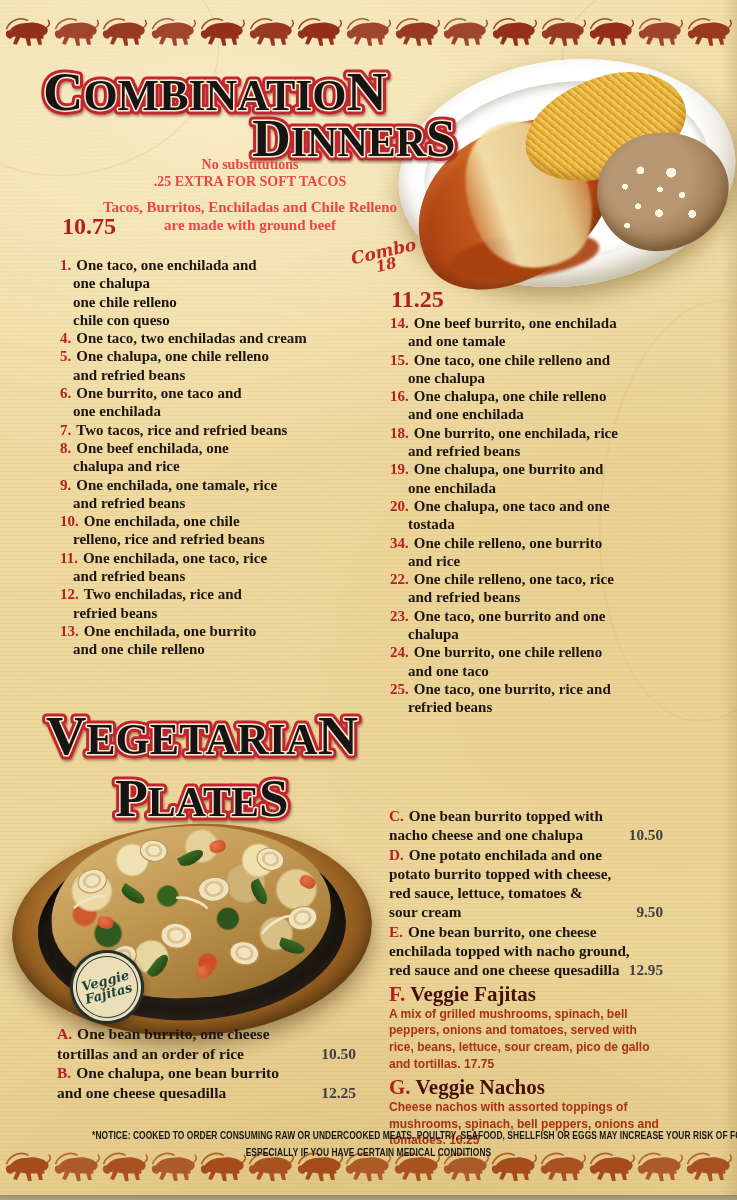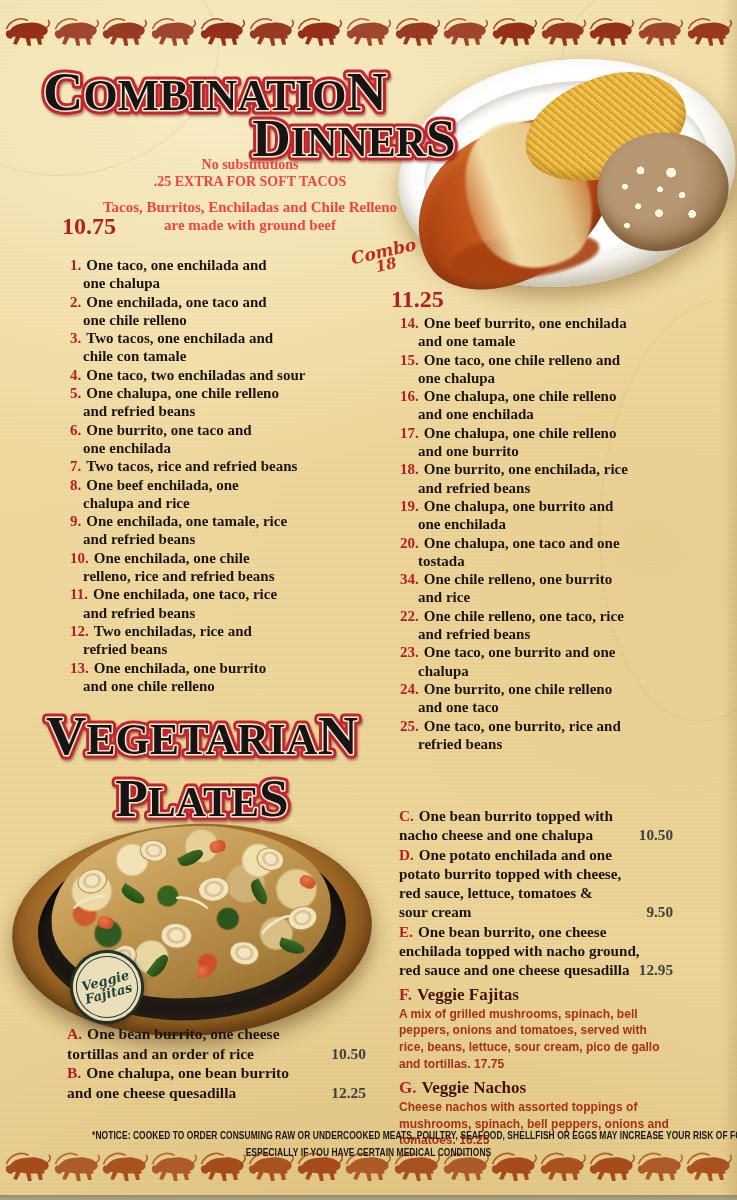--- a/index.html
+++ b/index.html
@@ -40,40 +40,40 @@
   
   #notes{position:absolute;left:78px;top:156px;width:344px;text-align:center;color:#ef4444;z-index:4;}
   .note1{font-size:14px;font-weight:bold;line-height:17px;}
   .note2{font-size:14px;font-weight:bold;line-height:17px;}
   .note3{font-size:15px;font-weight:bold;line-height:17.5px;margin-top:9px;}
 
   
   .price-header{position:absolute;font-size:24px;font-weight:bold;color:#b11e24;z-index:4;}
   #combo-left-price{left:62px;top:213px;}
   #combo-right-price{left:391px;top:286px;}
-  .itemcol{position:absolute;z-index:4;color:#1d1410;margin-left:10px;}
+  .itemcol{position:absolute;z-index:4;color:#1d1410;}
   #combo-left{left:60px;top:256px;width:302px;}
   #combo-right{left:390px;top:314px;width:292px;}
   .iline{font-size:15px;line-height:18.3px;font-weight:bold;}
   .inum{color:#b41f24;font-weight:bold;margin-right:5px;}
   #combo-left .cont{margin-left:13px;}
   #combo-right .cont{margin-left:18px;}
 
   
   #veg-left{left:57px;top:1024px;width:299px;}
   #veg-left .iline{font-size:15.5px;line-height:19.6px;}
   #veg-right{left:389px;top:806px;width:274px;}
   #veg-right .iline{font-size:15.2px;line-height:19.3px;}
   .itemcol .cont{margin-left:0;}
   #combo-left .cont{margin-left:13px;}
   #combo-right .cont{margin-left:18px;}
   .priced{display:flex;justify-content:space-between;}
   .iprice{font-weight:bold;color:#404040;}
   .named{margin-top:5px;}
-  .nline{font-size:17px;line-height:19px;font-weight:bold;}
+  .nline{font-size:21px;line-height:19px;font-weight:bold;}
   .iname{color:#470f06;}
   .idesc{font-family:"Liberation Sans",sans-serif;font-weight:bold;color:#a93118;
     font-size:13.4px;line-height:16.8px;width:305px;transform:scaleX(.9);
     transform-origin:0 0;margin-top:2px;}
 
   
   #combo-photo{position:absolute;left:388px;top:50px;width:352px;height:248px;z-index:3;}
   .plate{position:absolute;left:10px;top:10px;width:338px;height:226px;border-radius:50%;
     transform:rotate(-7deg);
     background:radial-gradient(ellipse at 45% 35%, #ffffff 55%, #f0ece0 72%, #dcd6c4 88%, #cfc8b4);
@@ -334,29 +334,27 @@
   </div>
 </div>
 
 <div class="price-header" id="combo-left-price">10.75</div>
 <div class="itemcol" id="combo-left">
     <div class="mitem">
       <div class="iline first"><span class="inum">1.</span><span class="itx">One taco, one enchilada and</span></div>
       <div class="iline cont"><span class="itx">one chalupa</span></div>
     </div>
     <div class="mitem">
-      <div class="iline first"><span class="inum">2.</span><span class="itx">One enchilada, one taco and</span></div>
       <div class="iline cont"><span class="itx">one chile relleno</span></div>
     </div>
     <div class="mitem">
-      <div class="iline first"><span class="inum">3.</span><span class="itx">Two tacos, one enchilada and</span></div>
-      <div class="iline cont"><span class="itx">chile con tamale</span></div>
-    </div>
-    <div class="mitem">
-      <div class="iline first"><span class="inum">4.</span><span class="itx">One taco, two enchiladas and sour</span></div>
+      <div class="iline cont"><span class="itx">chile con queso</span></div>
+    </div>
+    <div class="mitem">
+      <div class="iline first"><span class="inum">4.</span><span class="itx">One taco, two enchiladas and cream</span></div>
     </div>
     <div class="mitem">
       <div class="iline first"><span class="inum">5.</span><span class="itx">One chalupa, one chile relleno</span></div>
       <div class="iline cont"><span class="itx">and refried beans</span></div>
     </div>
     <div class="mitem">
       <div class="iline first"><span class="inum">6.</span><span class="itx">One burrito, one taco and</span></div>
       <div class="iline cont"><span class="itx">one enchilada</span></div>
     </div>
     <div class="mitem">
@@ -394,24 +392,20 @@
       <div class="iline first"><span class="inum">14.</span><span class="itx">One beef burrito, one enchilada</span></div>
       <div class="iline cont"><span class="itx">and one tamale</span></div>
     </div>
     <div class="mitem">
       <div class="iline first"><span class="inum">15.</span><span class="itx">One taco, one chile relleno and</span></div>
       <div class="iline cont"><span class="itx">one chalupa</span></div>
     </div>
     <div class="mitem">
       <div class="iline first"><span class="inum">16.</span><span class="itx">One chalupa, one chile relleno</span></div>
       <div class="iline cont"><span class="itx">and one enchilada</span></div>
-    </div>
-    <div class="mitem">
-      <div class="iline first"><span class="inum">17.</span><span class="itx">One chalupa, one chile relleno</span></div>
-      <div class="iline cont"><span class="itx">and one burrito</span></div>
     </div>
     <div class="mitem">
       <div class="iline first"><span class="inum">18.</span><span class="itx">One burrito, one enchilada, rice</span></div>
       <div class="iline cont"><span class="itx">and refried beans</span></div>
     </div>
     <div class="mitem">
       <div class="iline first"><span class="inum">19.</span><span class="itx">One chalupa, one burrito and</span></div>
       <div class="iline cont"><span class="itx">one enchilada</span></div>
     </div>
     <div class="mitem">

